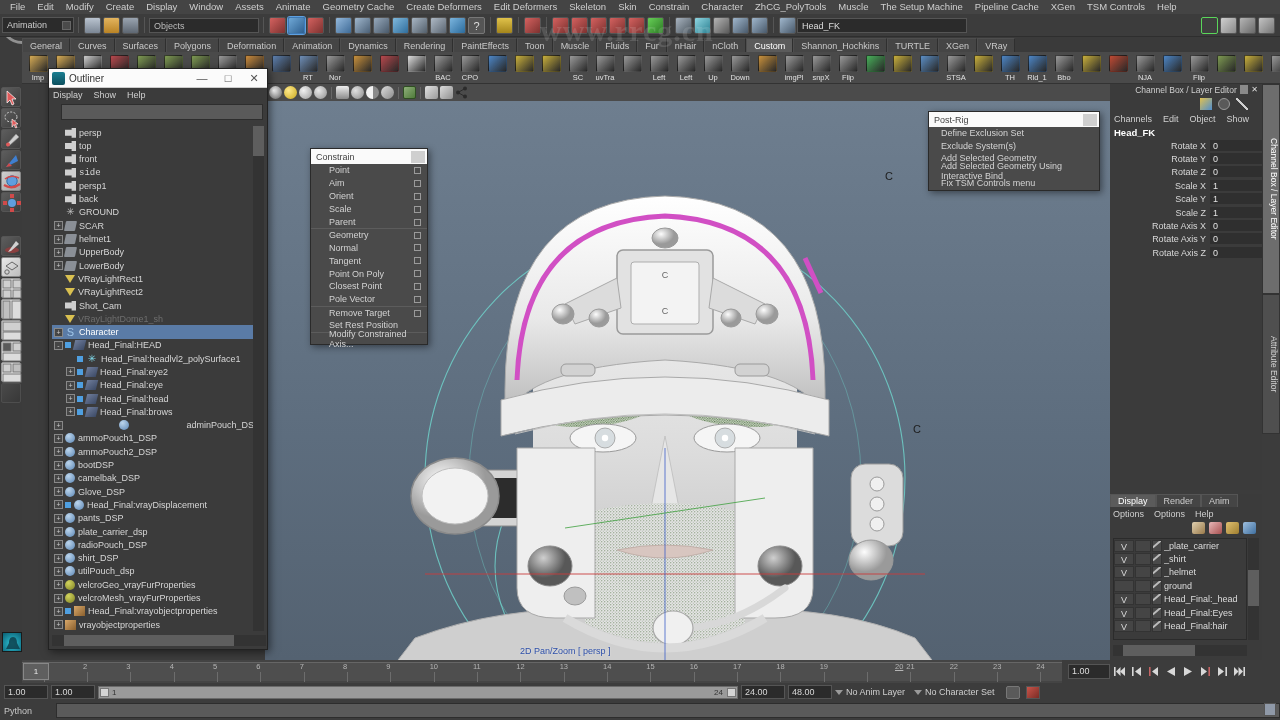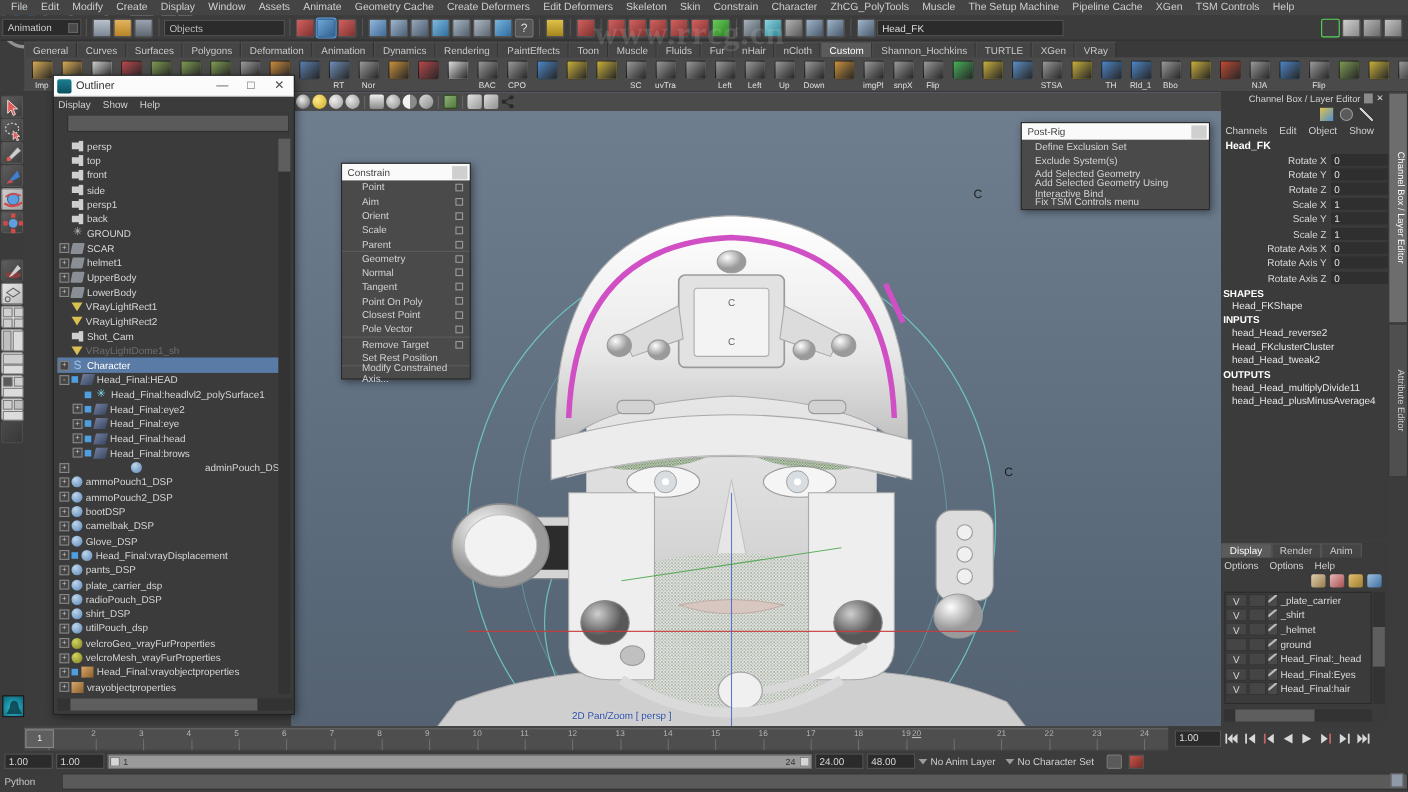--- a/index.html
+++ b/index.html
@@ -839,21 +839,21 @@
         <div class="olrow" style="padding-left: 2px;">
           <span class="olexp" style="border: none; background: transparent;"></span>
           <span class="icn icn-cam"></span>
           <span>top</span>
         </div>
         <div class="olrow" style="padding-left: 2px;">
           <span class="olexp" style="border: none; background: transparent;"></span>
           <span class="icn icn-cam"></span>
           <span>front</span>
         </div>
-        <div class="olrow" style="padding-left: 2px;">
+        <div class="olrow" style="padding-left: 2px; font-family: Liberation Mono, monospace;">
           <span class="olexp" style="border: none; background: transparent;"></span>
           <span class="icn icn-cam"></span>
           <span>side</span>
         </div>
         <div class="olrow" style="padding-left: 2px;">
           <span class="olexp" style="border: none; background: transparent;"></span>
           <span class="icn icn-cam"></span>
           <span>persp1</span>
         </div>
         <div class="olrow" style="padding-left: 2px;">
@@ -1173,31 +1173,20 @@
           <span class="val">0</span>
         </div>
         <div class="cbrow">
           <span class="lbl">Rotate Axis Y</span>
           <span class="val">0</span>
         </div>
         <div class="cbrow">
           <span class="lbl">Rotate Axis Z</span>
           <span class="val">0</span>
         </div>
-      </div>
-    <div id="cb-sections">
-        <div class="cbsect">SHAPES</div>
-        <div class="cbitem">Head_FKShape</div>
-        <div class="cbsect">INPUTS</div>
-        <div class="cbitem">head_Head_reverse2</div>
-        <div class="cbitem">Head_FKclusterCluster</div>
-        <div class="cbitem">head_Head_tweak2</div>
-        <div class="cbsect">OUTPUTS</div>
-        <div class="cbitem">head_Head_multiplyDivide11</div>
-        <div class="cbitem">head_Head_plusMinusAverage4</div>
       </div>
   </div>
   <div id="cb-sidetabs">
     <div class="sidetab active" style="height:210px;">Channel Box / Layer Editor</div>
     <div class="sidetab" style="height:140px;">Attribute Editor</div>
   </div>
 
   <div id="layered">
     <div id="le-tabs">
       <div class="t active">Display</div>
@@ -1301,21 +1290,21 @@
         <div class="tsnum" style="left: 624.333px;">15</div>
         <div class="tstick" style="left: 671.667px;"></div>
         <div class="tsnum" style="left: 667.667px;">16</div>
         <div class="tstick" style="left: 715px;"></div>
         <div class="tsnum" style="left: 711px;">17</div>
         <div class="tstick" style="left: 758.333px;"></div>
         <div class="tsnum" style="left: 754.333px;">18</div>
         <div class="tstick" style="left: 801.667px;"></div>
         <div class="tsnum" style="left: 797.667px;">19</div>
         <div class="tstick" style="left: 845px;"></div>
-        <div class="tsnum" style="left: 807px; text-decoration: underline;">20</div>
+        <div class="tsnum" style="left: 873px; text-decoration: underline;">20</div>
         <div class="tstick" style="left: 888.333px;"></div>
         <div class="tsnum" style="left: 884.333px;">21</div>
         <div class="tstick" style="left: 931.667px;"></div>
         <div class="tsnum" style="left: 927.667px;">22</div>
         <div class="tstick" style="left: 975px;"></div>
         <div class="tsnum" style="left: 971px;">23</div>
         <div class="tstick" style="left: 1018.33px;"></div>
         <div class="tsnum" style="left: 1014.33px;">24</div>
       </div>
     <div id="ts-cursor">1</div>

